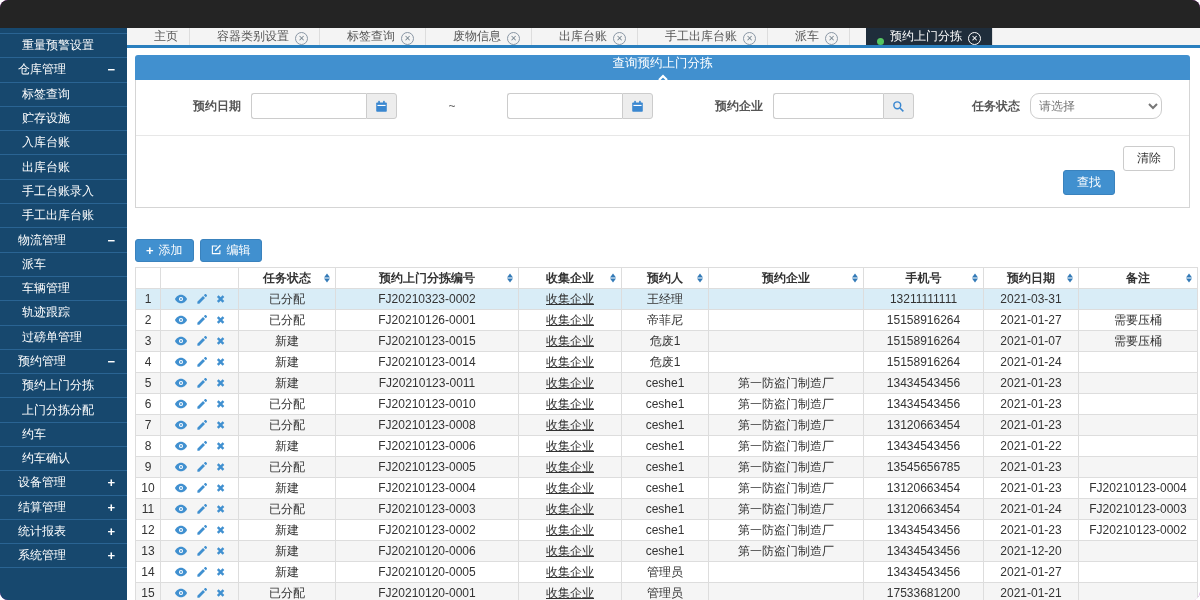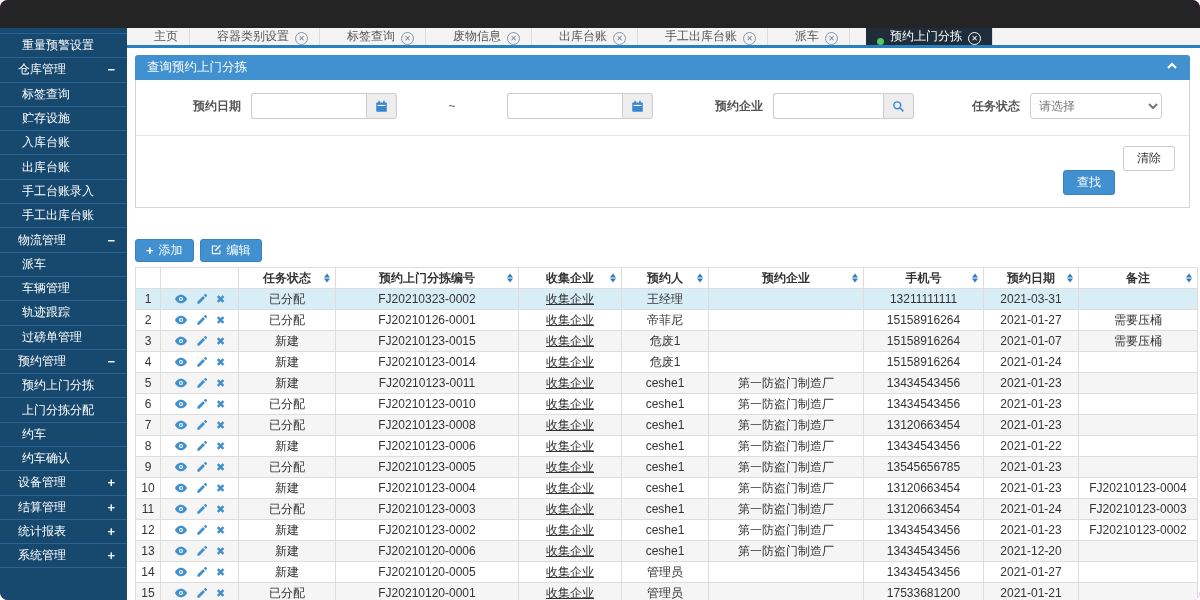--- a/index.html
+++ b/index.html
@@ -25,34 +25,34 @@
   .tab.active { background:#1f2d3b; color:#fff; }
   .tab-dot { width:7px; height:7px; border-radius:50%; background:#54c561; }
   .tab-close { width:13px; height:13px; border-radius:50%; border:1px solid #8a97a5; color:#76848f;
                display:inline-flex; align-items:center; justify-content:center; font-size:8px; line-height:1; }
   .tab.active .tab-close { border-color:#fff; color:#fff; }
 
   .page { padding:7px 10px 0 8px; flex:1; }
 
   
   .panel-head { background:#4190cf; color:#fff; height:25px; padding:0 12px; border-radius:3px 3px 0 0;
-                font-size:12.5px; display:flex; justify-content:space-between; align-items:center; }
+                font-size:12.5px; display:flex; justify-content:space-between; align-items:center;flex-direction:column; }
   .panel-body { background:#fff; border:1px solid #d5d5d5; border-top:none; }
   .form-row { display:flex; align-items:center; padding:13px 10px 2px 45px; font-size:12px; }
   .form-row label { font-weight:bold; color:#555; }
   .lbl-date { width:60px; text-align:right; margin-right:10px; }
   .input-group { display:flex; height:26px; }
   .input-group input { width:115px; height:26px; border:1px solid #ccc; border-right:none;
                        border-radius:3px 0 0 3px; padding:0 6px; font-size:12px; outline:none; }
   .addon { width:31px; height:26px; background:#ededed; border:1px solid #ccc; border-radius:0 3px 3px 0;
            display:inline-flex; align-items:center; justify-content:center; cursor:pointer; }
   .tilde { width:110px; text-align:center; color:#666; }
   .lbl-company { margin-left:62px; margin-right:10px; }
   .lbl-status { margin-left:58px; margin-right:10px; }
-  .status-select { width:132px; height:26px; border:1px solid #ccc; border-radius:3px; font-size:12px;
+  .status-select { width:132px; height:26px; border:1px solid #ccc; border-radius:9px; font-size:12px;
                    color:#777; background:#fff; padding:0 4px; }
   .actions-row { border-top:1px solid #e7e7e7; margin-top:14px; padding:10px 14px 12px;
                  display:flex; justify-content:flex-end; gap:8px; }
 
   .btn { font-size:12px; height:25px; padding:0 13px; border-radius:3px; border:1px solid transparent;
          cursor:pointer; display:inline-flex; align-items:center; gap:5px; }
   .btn.primary { background:#4190cf; border-color:#3a82bd; color:#fff;margin-top:24px; }
   .btn.default { background:#fff; border-color:#ccc; color:#333; }
 
   .toolbar { display:flex; gap:6px; margin:7px 0 5px 0; }

